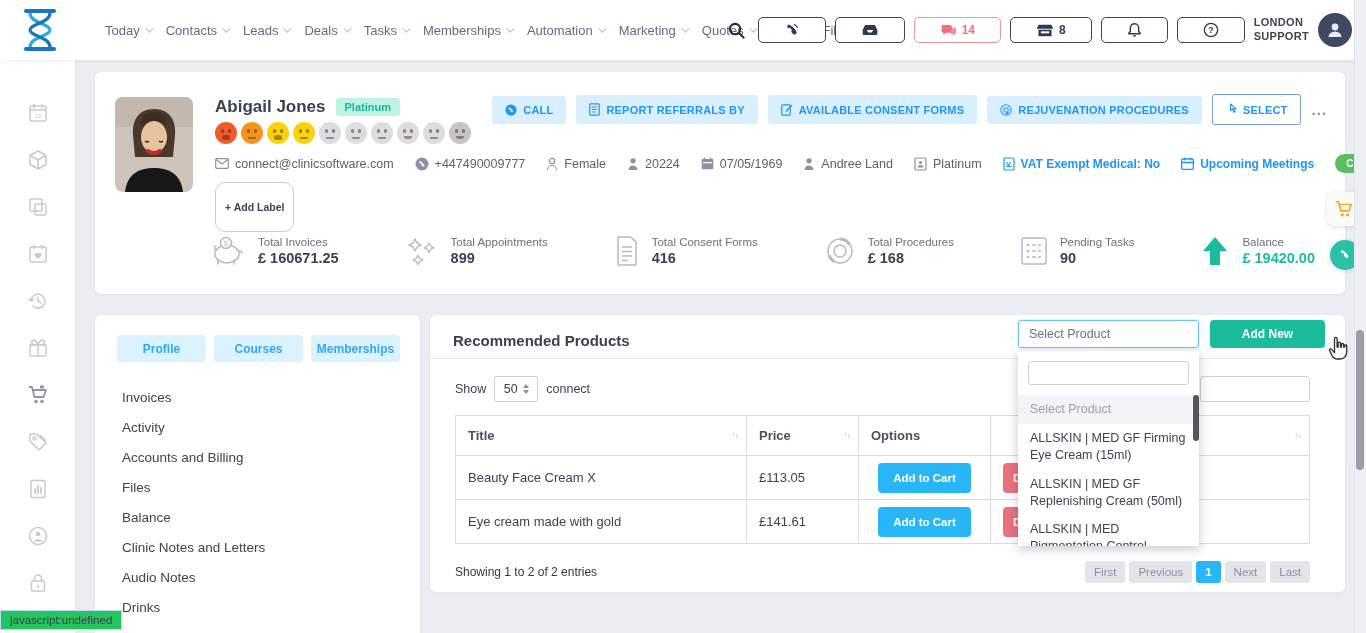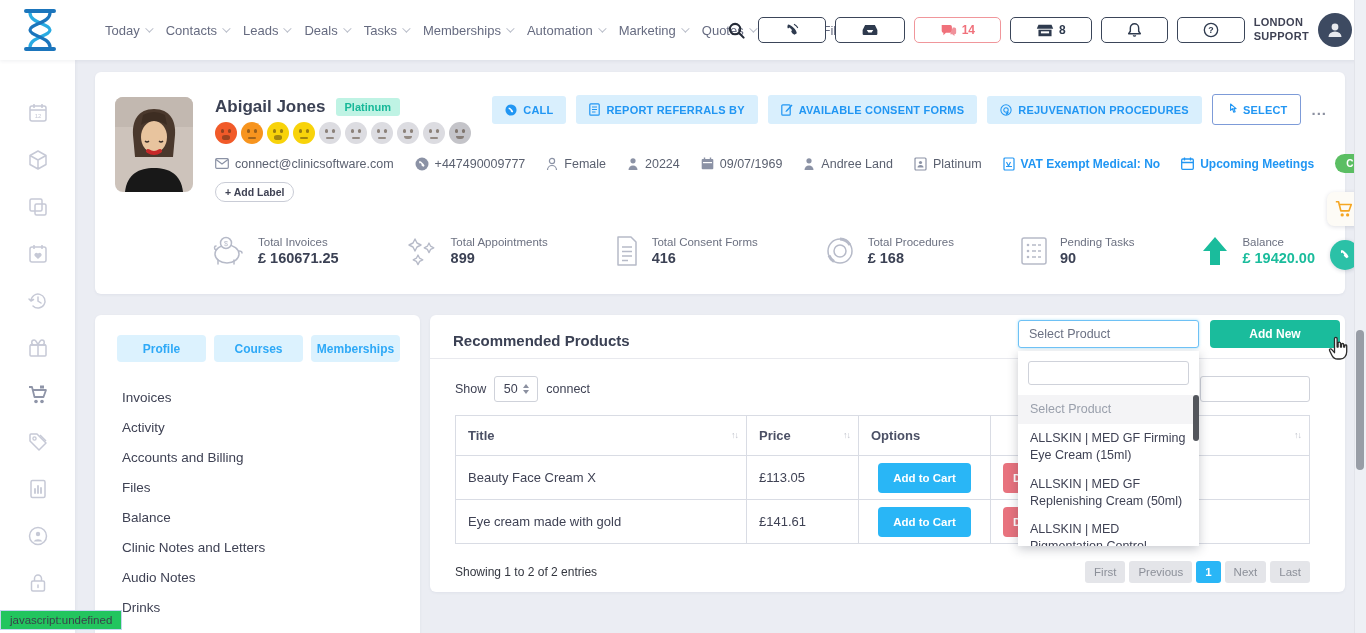--- a/index.html
+++ b/index.html
@@ -36,21 +36,21 @@
   .mood { position:relative; width:22px; height:22px; border-radius:50%; cursor:pointer; }
   .mood::before { content:""; position:absolute; top:7px; left:6px; width:3px; height:4px; background:rgba(60,40,20,.5); border-radius:1.5px; box-shadow:7px 0 0 rgba(60,40,20,.5); }
   .mood::after { content:""; position:absolute; left:7px; bottom:5px; width:8px; height:2px; background:rgba(60,40,20,.45); border-radius:2px; }
   .mood.open::after { height:5px; bottom:4px; border-radius:40%; }
   .mood.smile::after { height:3px; border-radius:0 0 4px 4px; }
   .info-row { position:absolute; left:120px; top:82px; display:flex; align-items:center; gap:21px; font-size:12.5px; color:#5b6170; white-space:nowrap; }
   .info-item { display:flex; align-items:center; gap:6px; }
   .info-item.blue { color:#2196f3; font-weight:bold; font-size:12px; cursor:pointer; }
   .pill { font-size:10px; font-weight:bold; color:#fff; padding:4px 11px; border-radius:10px; letter-spacing:.3px; }
   .pill.green { background:#5bbe63; }
-  .add-label { position:absolute; left:120px; top:110px; border:1px solid #c9ccd6; border-radius:10px; font-size:10.5px; font-weight:bold; color:#3f4254; padding:3px 9px; background:#fff; cursor:pointer; }
+  .add-label { position:absolute; left:120px; top:110px; border:1px solid #c9ccd6; border-radius:10px; font-size:10.5px; font-weight:bold; color:#3f4254; padding:18px 9px; background:#fff; cursor:pointer; }
   .actions-row { position:absolute; right:18px; top:22px; display:flex; align-items:center; gap:10px; }
   .act-btn { display:flex; align-items:flex-end; gap:6px; background:#d9effd; color:#2196f3; border:none; font-size:11px; font-weight:bold; padding:8px 13px; border-radius:3px; cursor:pointer; letter-spacing:.2px; font-family:inherit; }
   .act-btn.outline { background:#fff; border:1px solid #7d9bd8; }
   .more-dots { color:#8b90a0; font-size:15px; font-weight:bold; letter-spacing:1px; cursor:pointer; }
   .stats-row { position:absolute; left:115px; right:30px; top:163px; display:flex; justify-content:space-between; }
   .stat { display:flex; align-items:center; gap:12px; }
   .stat-ic { color:#b6bac8; }
   .stat-label { font-size:11.5px; color:#6b7080; margin-bottom:2px; }
   .stat-value { font-size:14.5px; font-weight:bold; color:#3b4154; }
   .stat-value.green { color:#1abc9c; }
@@ -81,21 +81,21 @@
   .cart-btn { background:#29b6f6; color:#fff; border:none; border-radius:4px; font-size:11.5px; font-weight:bold; padding:9px 15px; cursor:pointer; font-family:inherit; }
   .del-btn { background:#e8737e; color:#fff; border:none; border-radius:4px; font-size:11.5px; font-weight:bold; padding:9px 12px 9px 10px; cursor:pointer; font-family:inherit; text-align:left; width:86px; }
   .rp-footer { position:absolute; left:25px; right:35px; top:246px; display:flex; justify-content:space-between; align-items:center; }
   .summary { font-size:12px; color:#33363f; }
   .pager { display:flex; gap:4px; }
   .page-btn { background:#e4e5e9; color:#8c9099; border:none; border-radius:3px; font-size:11.5px; padding:5px 9px; cursor:pointer; font-family:inherit; }
   .page-btn.active { background:#29b6f6; color:#fff; font-weight:bold; }
 
   
   .sel-product { position:absolute; left:1018px; top:320px; width:181px; height:28px; background:#fff; border:1px solid #6ec1f5; border-radius:3px; display:flex; align-items:center; padding:0 10px; font-size:12.5px; color:#6b7183; z-index:60; cursor:pointer; box-shadow:0 0 3px rgba(41,182,246,.4); }
-  .add-new { position:absolute; left:1210px; top:320px; width:130px; height:28px; background:#1abc9c; color:#fff; border:none; border-radius:4px; font-size:12px; font-weight:bold; cursor:pointer; z-index:60; font-family:inherit; }
+  .add-new { position:absolute; left:1210px; top:320px; width:115px; height:28px; background:#1abc9c; color:#fff; border:none; border-radius:4px; font-size:12px; font-weight:bold; cursor:pointer; z-index:60; font-family:inherit; }
   .dd-panel { position:absolute; left:1018px; top:351px; width:181px; height:195px; background:#fff; box-shadow:0 3px 10px rgba(30,40,60,.25); z-index:55; overflow:hidden; }
   .dd-search { margin:10px; width:161px; height:24px; border:1px solid #cfd2da; border-radius:3px; padding:0 6px; font-size:12px; font-family:inherit; display:block; }
   .dd-opt { font-size:12.5px; color:#3f4254; padding:6px 12px; line-height:1.35; cursor:pointer; }
   .dd-opt.placeholder { background:#f4f4f6; color:#9aa0ac; }
   .dd-scroll { position:absolute; right:0; top:44px; width:6px; height:46px; background:#53565c; border-radius:3px; }
 
   
   .float-cart { position:absolute; left:1327px; top:192px; width:34px; height:34px; background:#fdfbf6; border-radius:7px 0 0 7px; box-shadow:0 1px 4px rgba(40,50,80,.15); display:flex; align-items:center; justify-content:center; z-index:30; cursor:pointer; }
   .float-phone { position:absolute; left:1330px; top:240px; width:30px; height:30px; background:#2bc1a7; border-radius:50%; box-shadow:0 1px 4px rgba(40,50,80,.2); display:flex; align-items:center; justify-content:center; z-index:30; cursor:pointer; }
   .scroll-track { position:absolute; right:0; top:0; width:12px; height:633px; background:#eef0f5; border-left:1px solid #e2e4ea; z-index:40; }
@@ -349,21 +349,21 @@
           <path d="M1.5 13 a4.5 4.5 0 0 1 9 0 z" fill="#8b92a5"></path>
         </svg>
       <span>20224</span>
     </span>
     <span class="info-item">
       <svg width="13" height="13" viewBox="0 0 13 13">
           <rect x="0.7" y="2" width="11.6" height="10.3" rx="1" fill="#8b92a5"></rect>
           <path d="M3.5 0.5 v3 M9.5 0.5 v3" stroke="#8b92a5" stroke-width="1.4"></path>
           <rect x="2" y="5" width="9" height="1.2" fill="#fff"></rect>
         </svg>
-      <span>09/07/1969</span>
+      <span>07/05/1969</span>
     </span>
     <span class="info-item">
       <svg width="12" height="14" viewBox="0 0 12 14">
           <circle cx="6" cy="3.8" r="2.6" fill="#8b92a5"></circle>
           <path d="M1.5 13 a4.5 4.5 0 0 1 9 0 z" fill="#8b92a5"></path>
         </svg>
       <span>Andree Land</span>
     </span>
     <span class="info-item">
       <svg width="13" height="14" viewBox="0 0 13 14">

